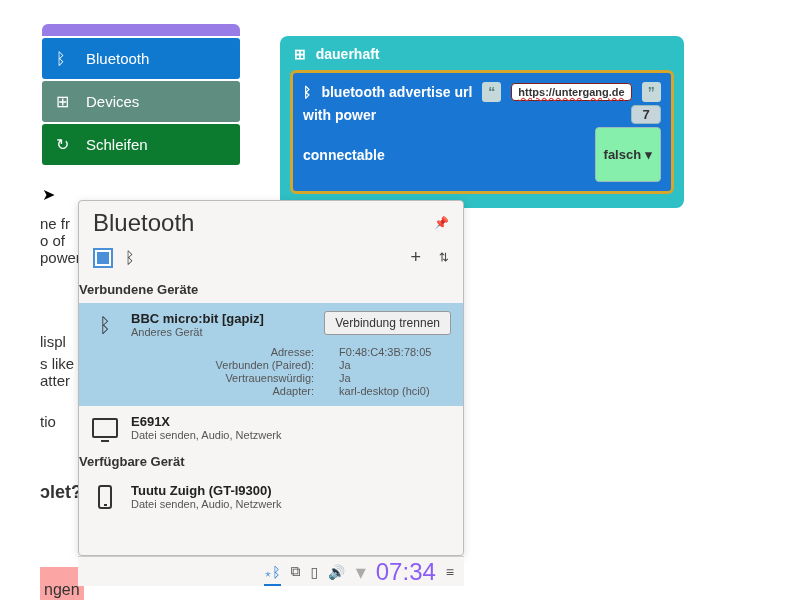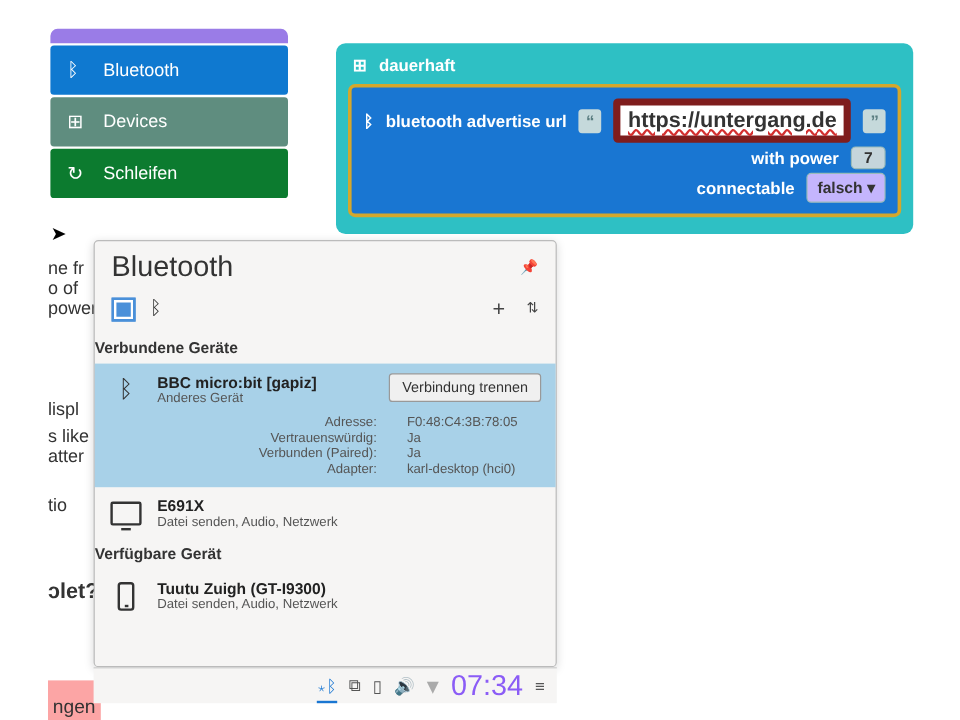--- a/index.html
+++ b/index.html
@@ -12,27 +12,27 @@
 .cat-blue { background: #0f79d0; }
 .cat-teal { background: #5f8d7f; }
 .cat-green { background: #0c7b2f; }
 .cat-icon { width: 18px; margin-right: 12px; font-size: 16px; }
 
 
 .workspace { position: absolute; left: 280px; top: 36px; }
 .block-outer { background: #2ec0c4; border-radius: 8px; padding: 8px 10px 14px 10px; display: inline-block; }
 .block-header { display: flex; align-items: center; gap: 10px; color: #fff; font-family: "Courier New", monospace; font-size: 14px; font-weight: bold; padding: 2px 4px 8px 4px; }
 .block-inner { background: #1976d2; border: 3px solid #d4a72c; border-radius: 6px; padding: 6px 10px; display: inline-block; }
-.block-row { display: flex; align-items: center; justify-content: flex-end; gap: 10px; margin: 3px 0; color: #fff; font-family: "Courier New", monospace; font-size: 14px; font-weight: bold; }
+.block-row { display: flex; align-items: center; justify-content: space-between; gap: 10px; margin: 3px 0; color: #fff; font-family: "Courier New", monospace; font-size: 14px; font-weight: bold; }
 .block-row:first-child { justify-content: flex-start; }
-.block-slot { background: #fff; color: #333; border-radius: 4px; padding: 2px 6px; font-size: 18px; border: 6px solid #7f1d1d; position: relative; }
+.block-slot { background: #fff; color: #333; border-radius: 4px; padding: 2px 6px; font-size: 11px; border: 1px solid #7f1d1d; position: relative; }
 .block-slot .url-text { text-decoration: underline wavy #d32f2f; }
 .block-quote { background: #c5d9db; padding: 2px 6px; border-radius: 3px; color: #5a7d80; font-weight: bold; }
 .block-num { background: #c5d5db; color: #333; border-radius: 4px; padding: 1px 10px; font-size: 13px; border: 1px solid #9bb; }
-.block-dropdown { background: #c4b5fd; color: #333; border-radius: 4px; padding: 4px 8px; font-size: 13px; border: 1px solid #9bb; display: flex; align-items: center; gap: 4px; }
+.block-dropdown { background: #86efac; color: #333; border-radius: 4px; padding: 19px 8px; font-size: 13px; border: 1px solid #9bb; display: flex; align-items: center; gap: 4px; }
 .bt-icon-small { font-size: 14px; }
 
 
 .frag { position: absolute; font-size: 15px; color: #333; }
 .frag1 { left: 40px; top: 215px; }
 .frag2 { left: 40px; top: 232px; }
 .frag3 { left: 40px; top: 249px; }
 .frag4 { left: 40px; top: 305px; margin-top: 28px; }
 .frag5 { left: 40px; top: 355px; }
 .frag6 { left: 40px; top: 372px; }
@@ -162,22 +162,22 @@
     <div class="bt-dev-content">
       <div class="bt-dev-header">
         <div>
           <div class="bt-dev-name">BBC micro:bit [gapiz]</div>
           <div class="bt-dev-sub">Anderes Gerät</div>
         </div>
         <button class="bt-disconnect">Verbindung trennen</button>
       </div>
       <div class="bt-details">
         <div class="bt-details-row"><span class="k">Adresse</span>:<span class="v">F0:48:C4:3B:78:05</span></div>
+        <div class="bt-details-row"><span class="k">Verbunden (Paired)</span>:<span class="v">Ja</span></div>
         <div class="bt-details-row"><span class="k">Vertrauenswürdig</span>:<span class="v">Ja</span></div>
-        <div class="bt-details-row"><span class="k">Verbunden (Paired)</span>:<span class="v">Ja</span></div>
         <div class="bt-details-row"><span class="k">Adapter</span>:<span class="v">karl-desktop (hci0)</span></div>
       </div>
     </div>
   </div>
 
   <div class="bt-device">
     <div class="bt-dev-icon">
         <div class="monitor-icon"></div>
       </div>
     <div class="bt-dev-content">

